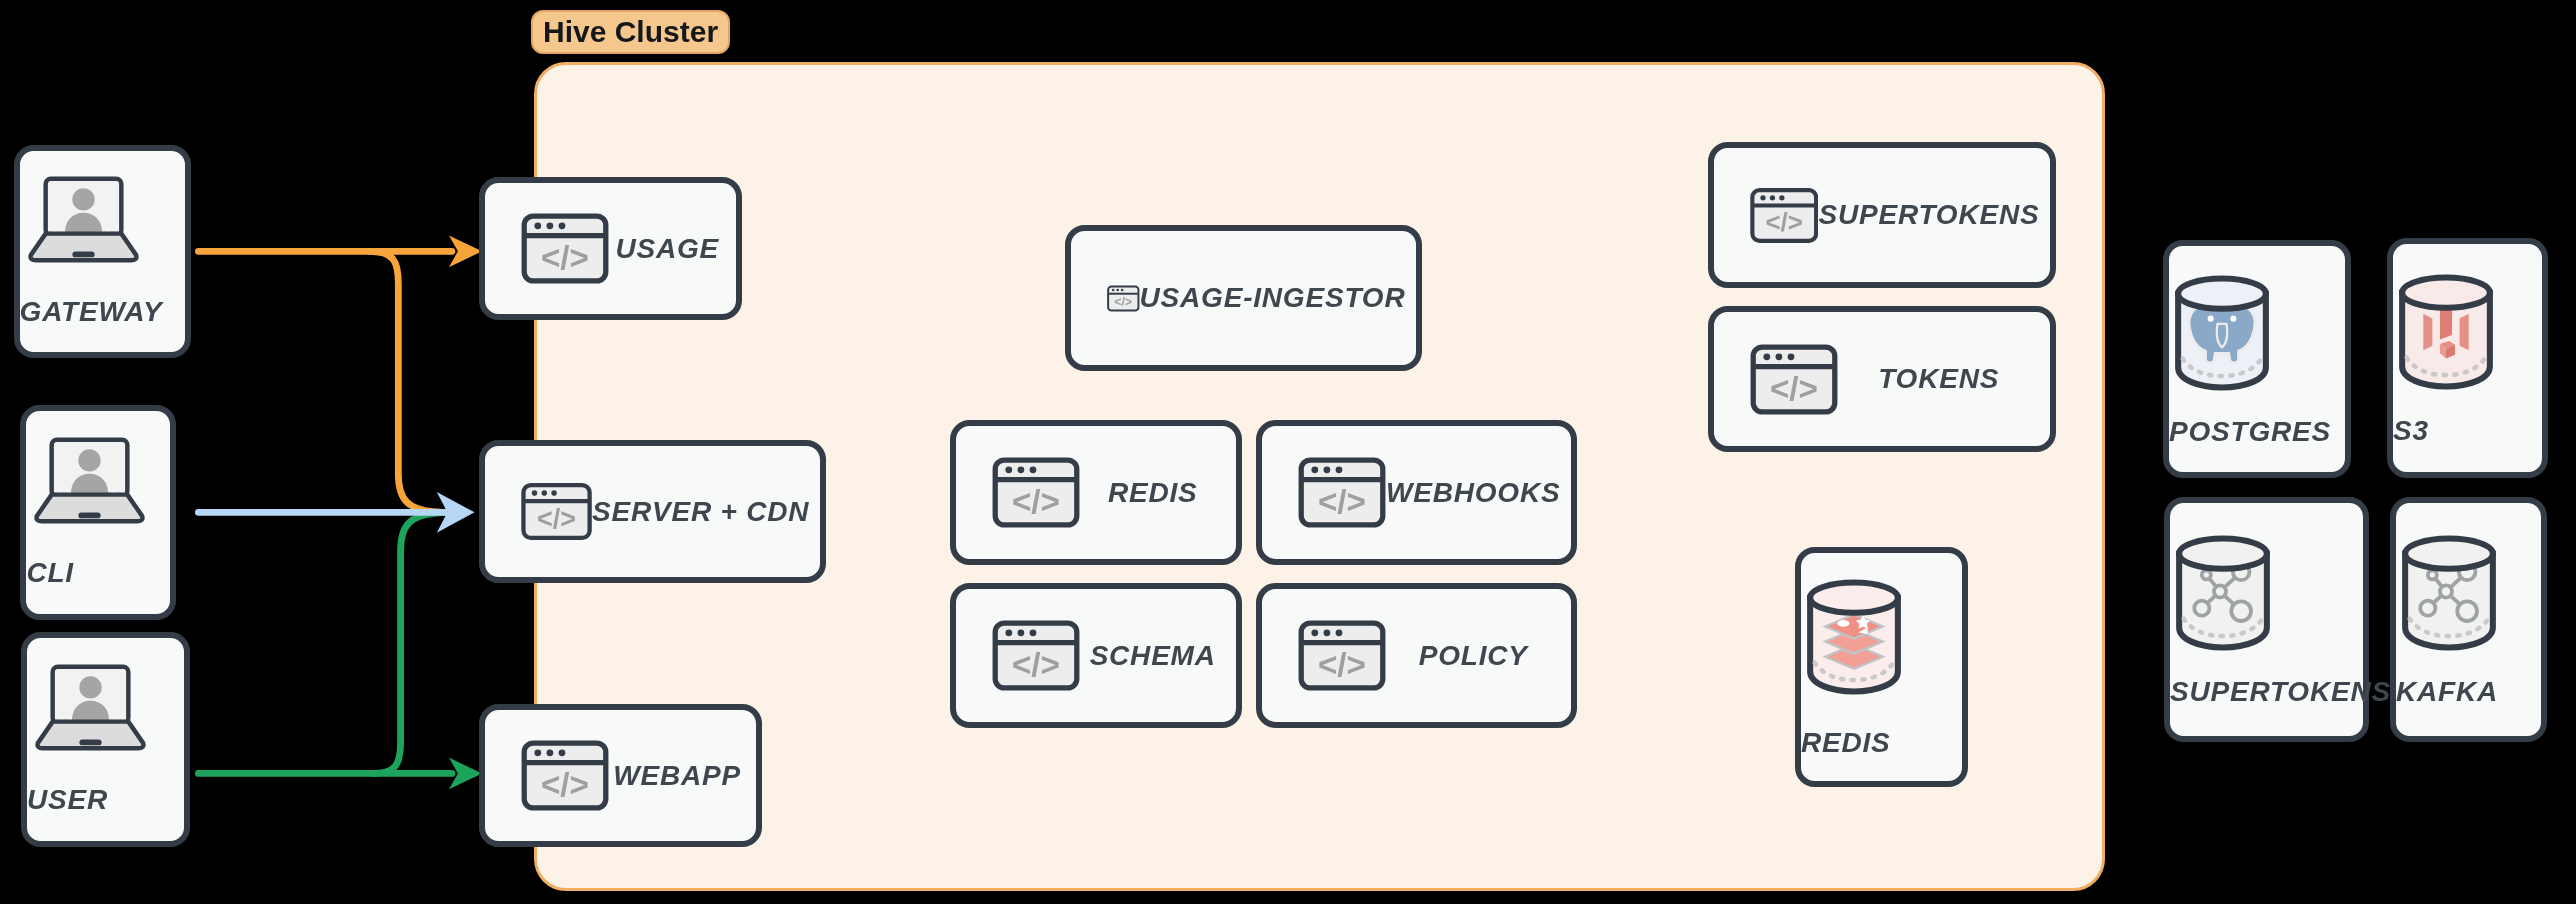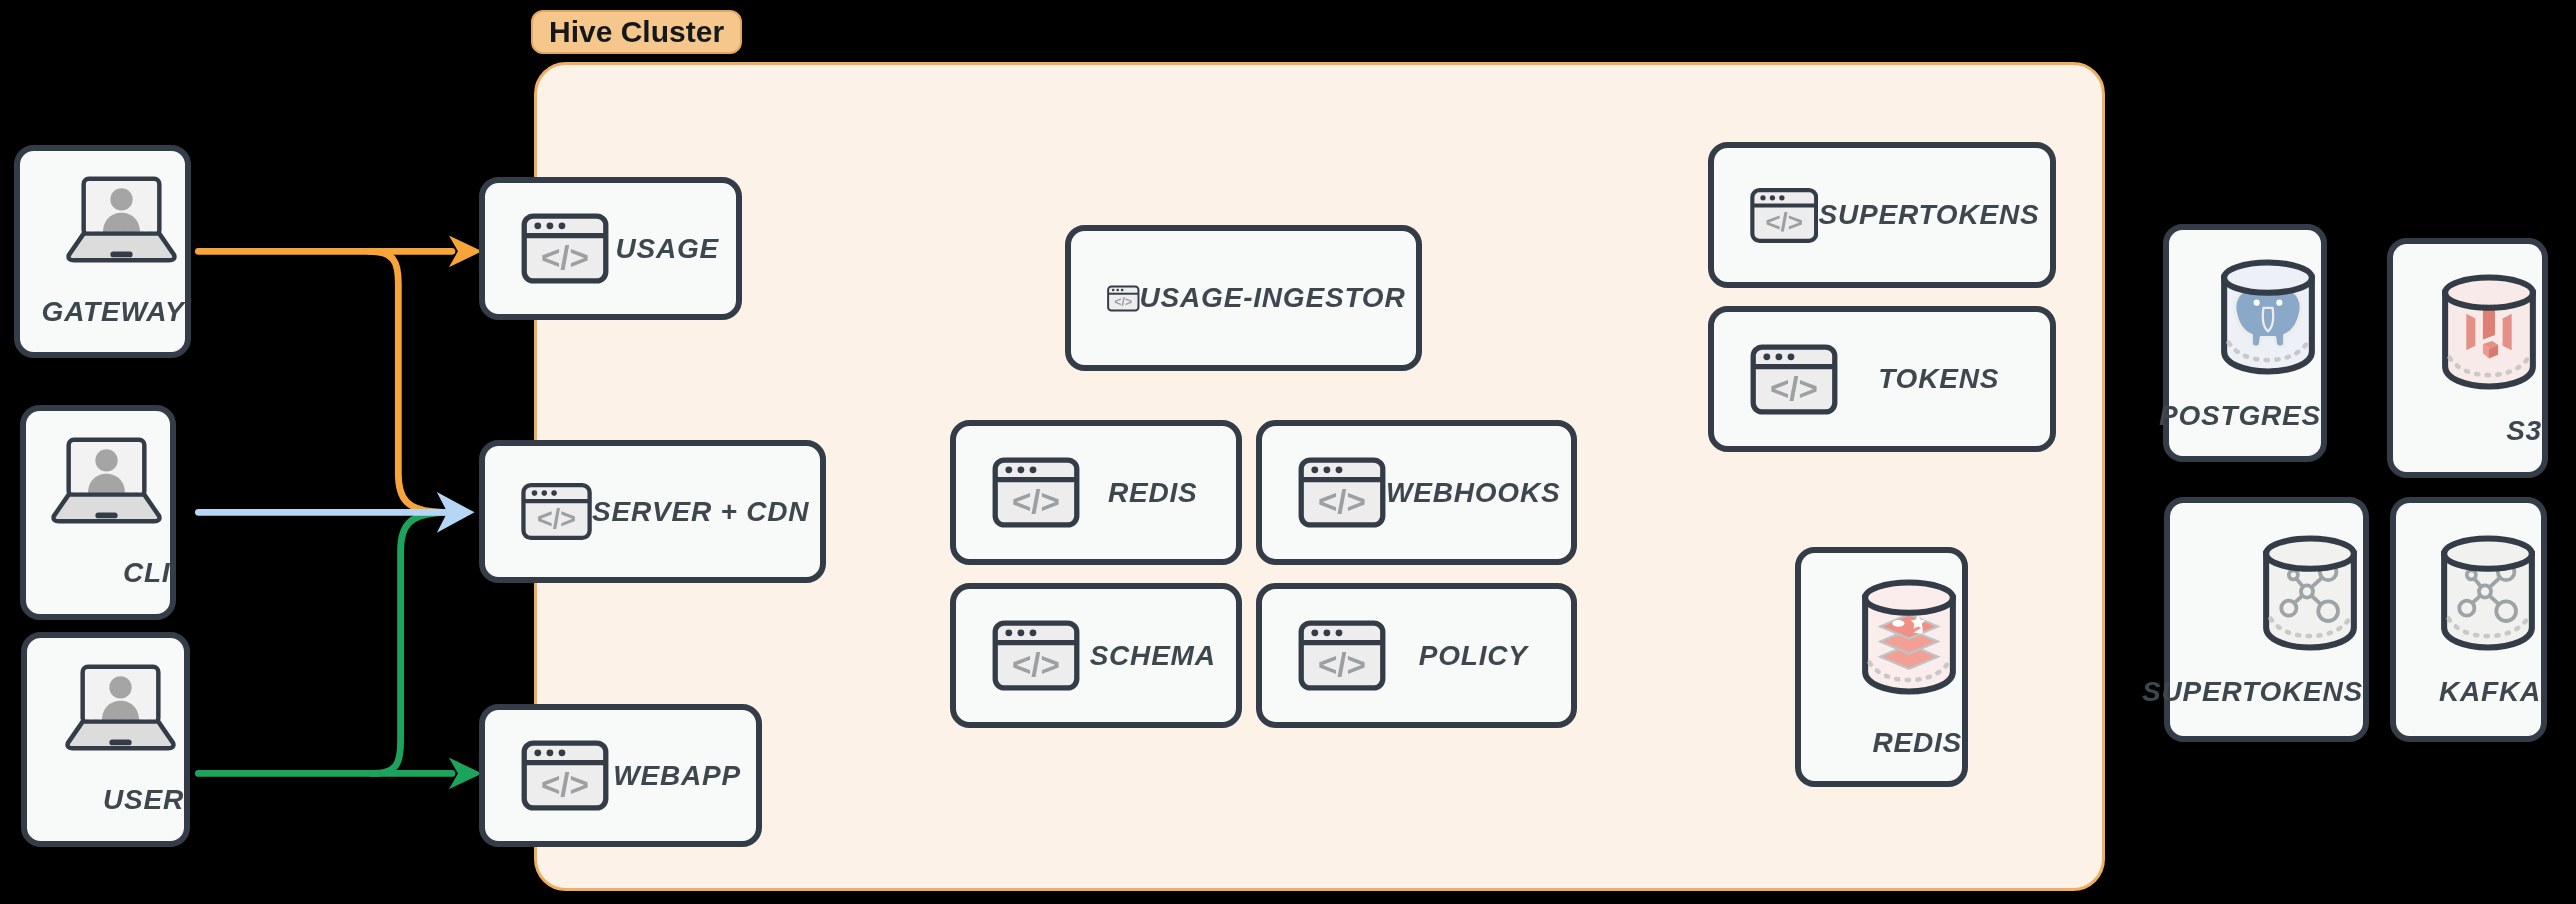--- a/index.html
+++ b/index.html
@@ -2,31 +2,31 @@
 <html style="font-size:12px"><head>
 <meta charset="utf-8">
 <style>
   html,body{margin:0;padding:0;background:#000;}
   body{position:relative;width:2576px;height:904px;overflow:hidden;
        font-family:"Liberation Sans",sans-serif;}
 
   
   .node{position:absolute;background:#F8F9F9;border:6px solid #343D47;
         border-radius:19.6px;box-sizing:border-box;display:flex;}
-  .node.col{flex-direction:column;align-items:flex-end;justify-content:center;gap:29px;padding-left:30px;}
+  .node.col{flex-direction:column;align-items:flex-start;justify-content:center;gap:29px;}
   .node.row{flex-direction:row;align-items:center;padding-left:36px;}
   .label{font-style:italic;font-weight:600;color:#3F474E;font-size:28px;
          letter-spacing:0.8px;white-space:nowrap;}
   .row .label{flex:1;text-align:center;padding-right:10.6px;}
 
   
   .cluster{position:absolute;left:534px;top:62px;width:1571px;height:829px;
            background:#FCF2E8;border:3px solid #F0AE63;border-radius:32px;
            box-sizing:border-box;}
-  .tag{position:absolute;left:531px;top:9.8px;height:44px;padding:0 16px;
+  .tag{position:absolute;left:531px;top:9.8px;height:44px;padding:0 10px;
        background:#F6C78D;border:2.3px solid #DFA760;border-radius:12px;
        display:flex;align-items:center;box-sizing:border-box;
        font-weight:700;font-size:30px;color:#15181B;}
 
   .edges{position:absolute;left:0;top:0;}
   svg{display:block;}
 </style>
 </head>
 <body>
 
@@ -216,21 +216,21 @@
       <path d="M32,68 L70,52 L108,68 L70,84 Z" fill="#EF9186" stroke="#BFC3C6" stroke-width="3"></path>
       <ellipse cx="56" cy="64" rx="8" ry="4.5" fill="#FFFFFF"></ellipse>
       <path d="M82,53 l3,6 6.5,1 -4.5,4.5 1,6.5 -6,-3 -6,3 1,-6.5 -4.5,-4.5 6.5,-1 Z" fill="#FFFFFF"></path>
       <path d="M76,76 l12,-7 0,9 Z" fill="#FFFFFF"></path>
     </g>
     <ellipse cx="70" cy="30" rx="58" ry="20" fill="#FAEDEB" stroke="#343D47" stroke-width="8"></ellipse>
   </svg>
   <div class="label">REDIS</div>
 </div>
 
-<div class="node col" style="left:2163px;top:224px;width:164px;height:238px;gap:24px">
+<div class="node col" style="left:2163px;top:240px;width:188px;height:238px;gap:24px">
   <svg width="106" height="121" viewBox="0 0 140 160">
     <path d="M12,30 L12,128 C12,143 38,154 70,154 C102,154 128,143 128,128 L128,30 Z" fill="#EDF0F6" stroke="#343D47" stroke-width="8"></path>
     <path d="M18,116 C28,131 47,139 70,139 C93,139 112,131 122,116" fill="none" stroke="#C9C9C9" stroke-width="6" stroke-dasharray="3 11" stroke-linecap="round"></path>
     <g>
       <path d="M44,46 C30,48 24,62 27,76 C30,92 38,102 48,106 L48,116 C48,123 59,124 60,117 L61,109 L79,109 L80,117 C81,124 92,123 92,116 L92,106 C102,102 110,92 113,76 C116,62 110,48 96,46 C78,41 60,41 44,46 Z" fill="#8AA8C7" stroke="#ECECEC" stroke-width="4" stroke-linejoin="round"></path>
       <path d="M64,70 C62,84 64,96 70,101 C76,96 78,84 76,70 Z" fill="#8AA8C7" stroke="#ECECEC" stroke-width="3" stroke-linejoin="round"></path>
       <circle cx="55" cy="63" r="4" fill="#FFFFFF"></circle>
       <circle cx="85" cy="63" r="4" fill="#FFFFFF"></circle>
     </g>
     <ellipse cx="70" cy="30" rx="58" ry="20" fill="#EDF0F6" stroke="#343D47" stroke-width="8"></ellipse>

